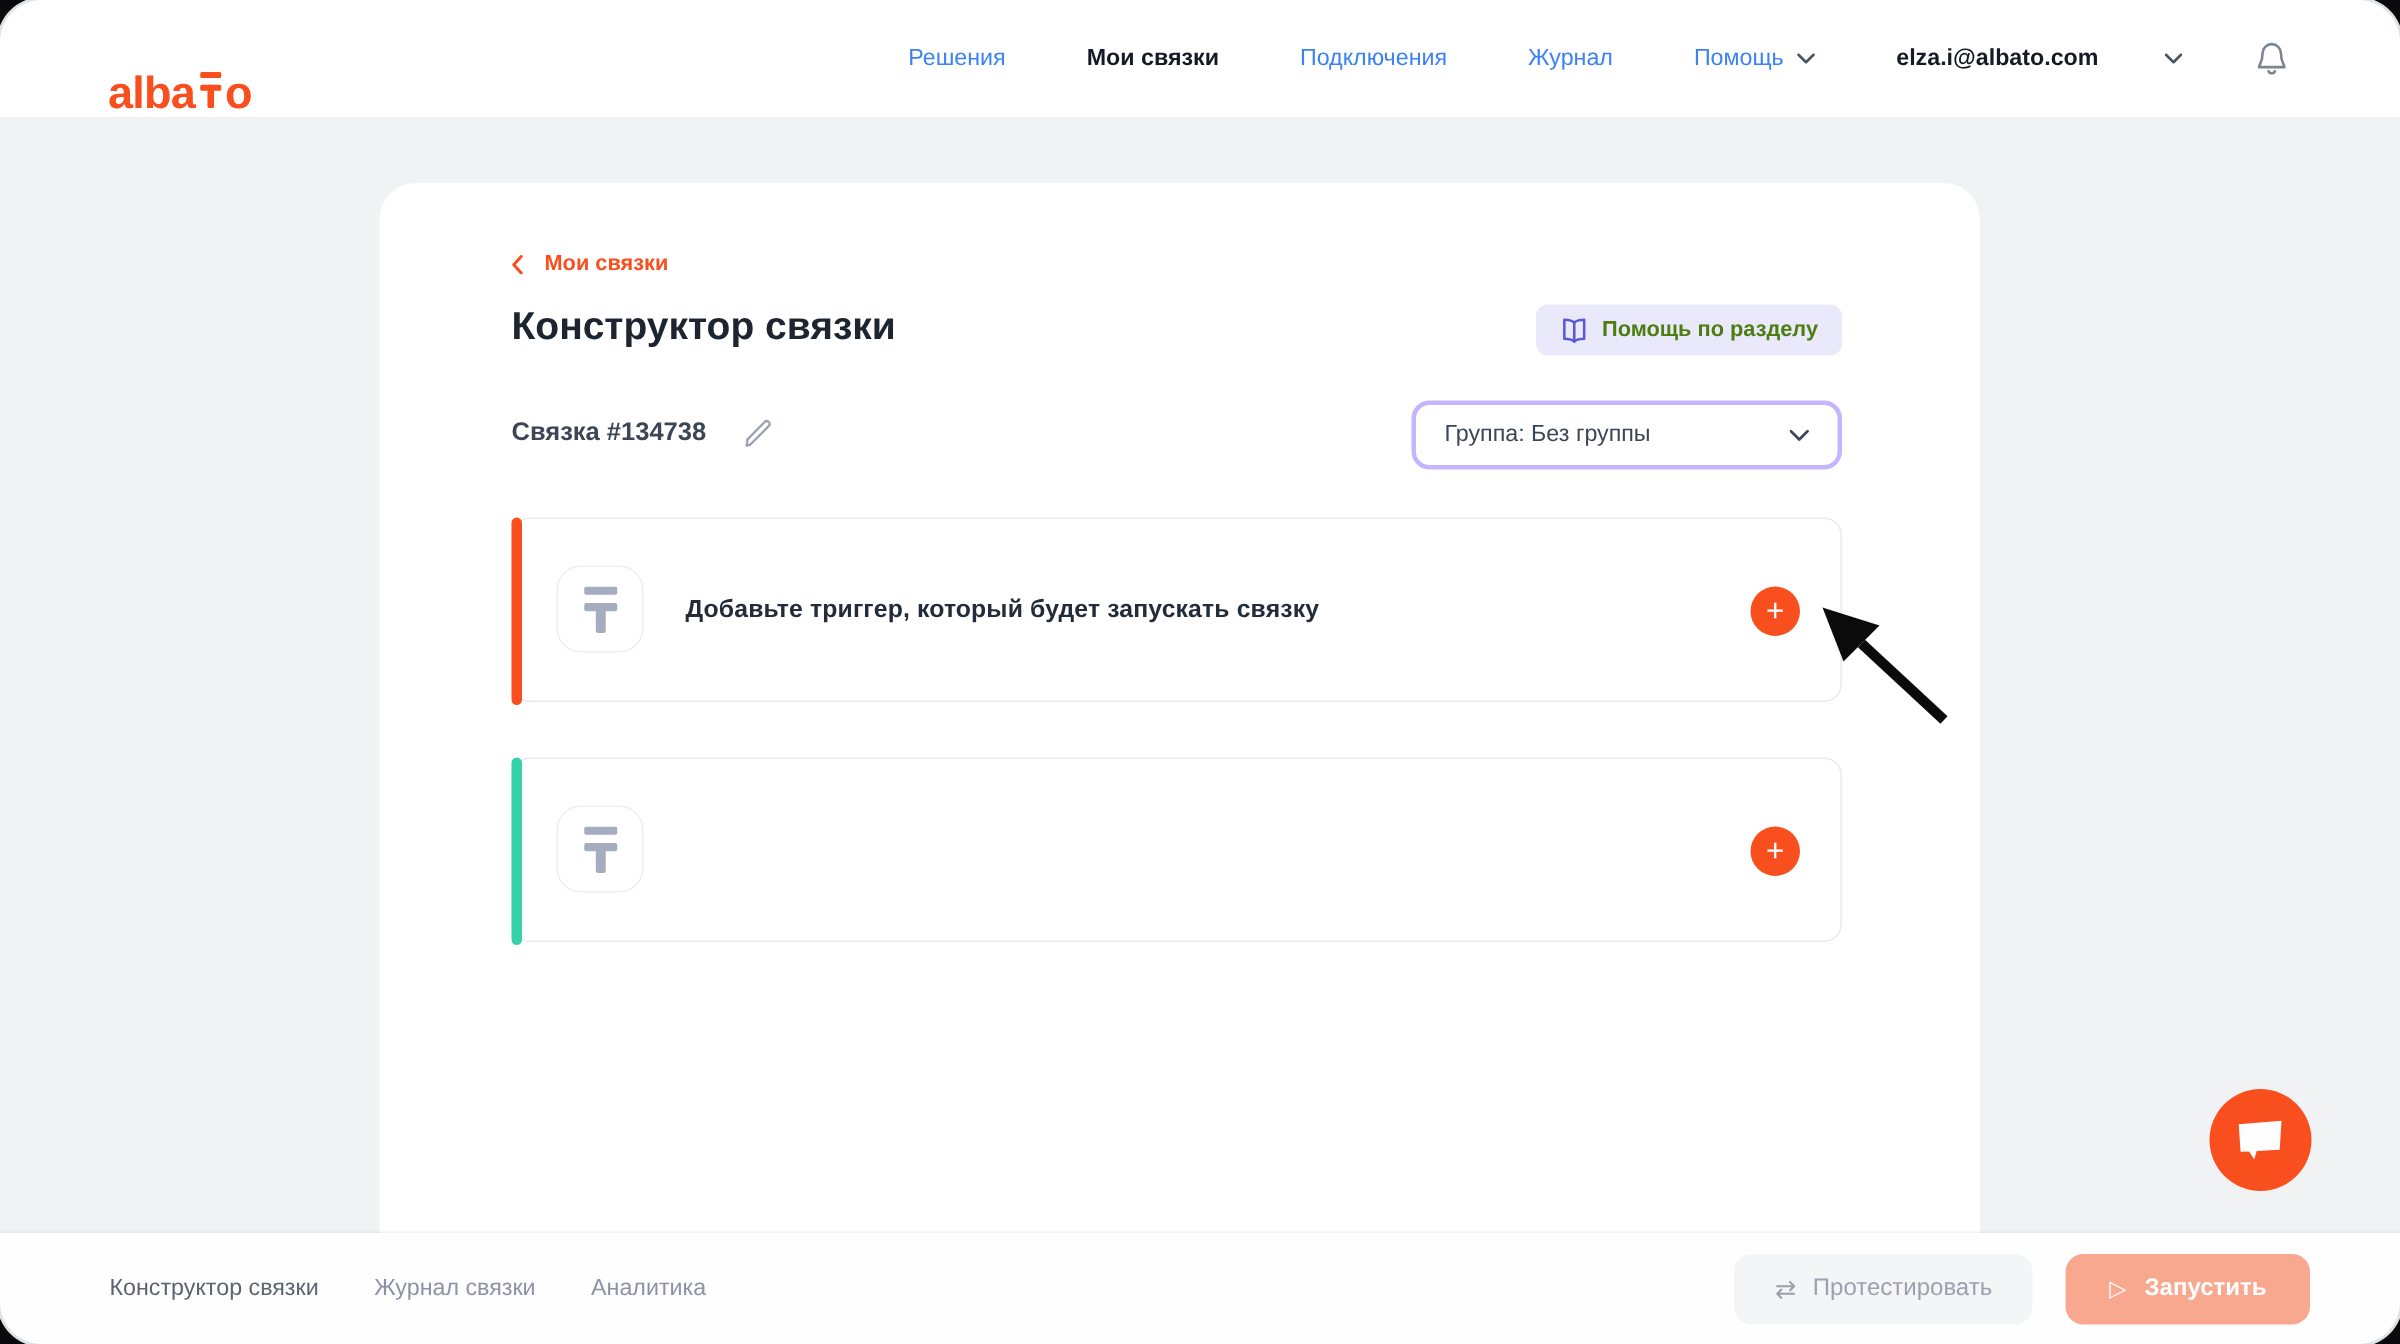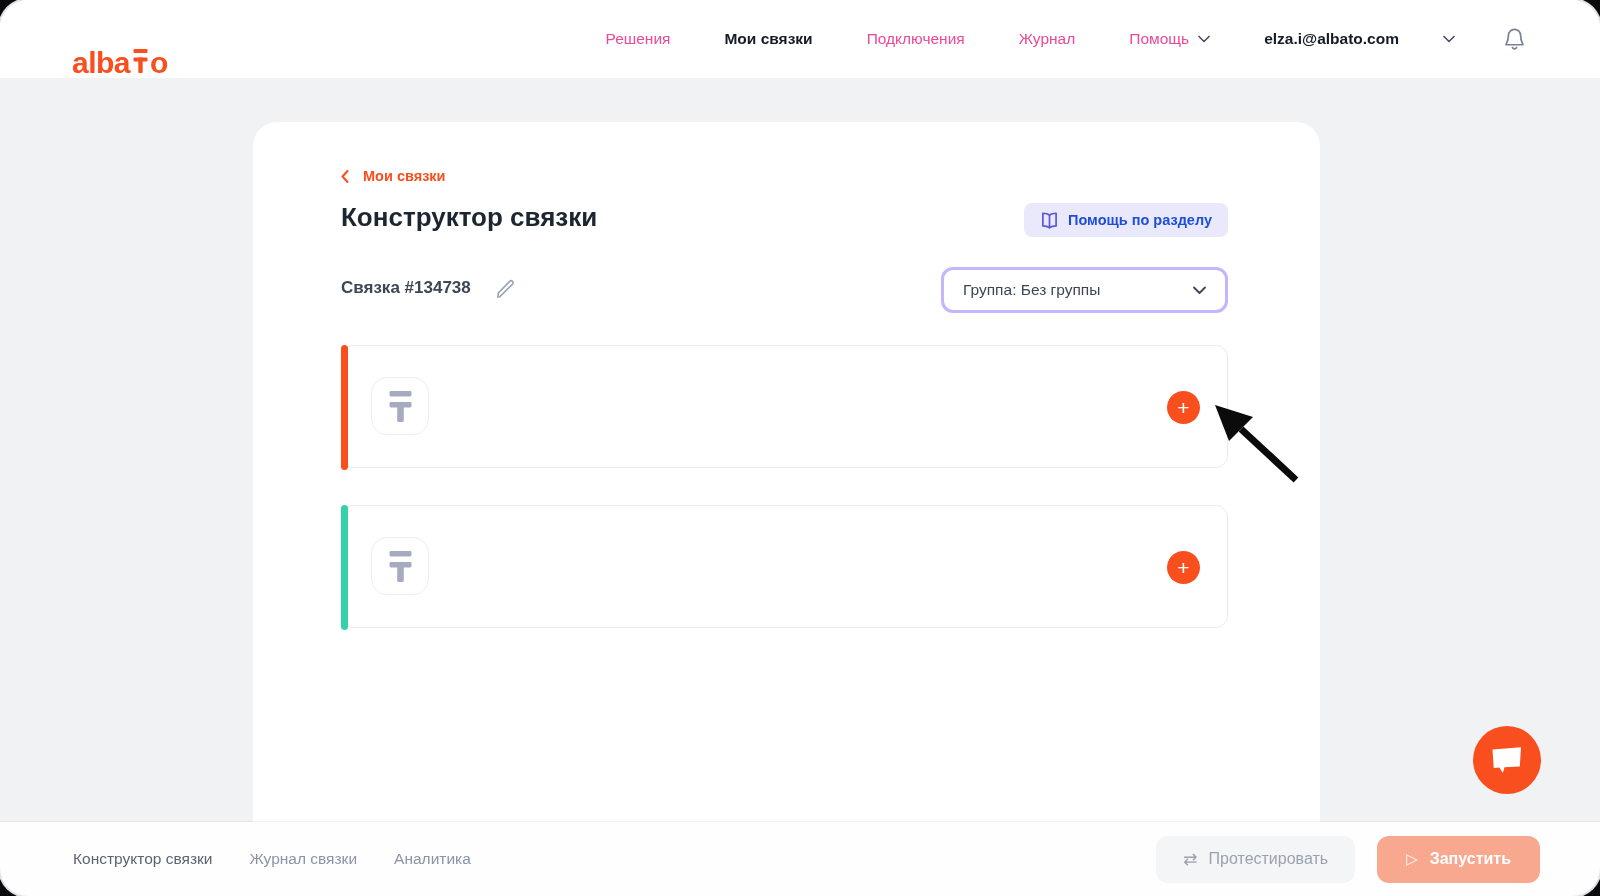--- a/index.html
+++ b/index.html
@@ -11,40 +11,40 @@
   }
   
   .topbar {
     position:absolute; top:0; left:0; right:0; height:78px; background:#FFFFFF;
     display:flex; align-items:center; padding:0 74px 0 72px; z-index:5;
   }
   .logo { display:flex; align-items:flex-end; cursor:pointer;margin-top:48px; }
   .logo .ltxt { font-size:30px; font-weight:700; color:#F94F1E; letter-spacing:-0.5px; line-height:1; }
   .logo .tmark { margin:0 1px 1px 2px; }
   .nav { margin-left:auto; display:flex; align-items:center; gap:54px; }
-  .nav-item { font-size:15.5px; color:#ec4899; cursor:pointer; display:flex; align-items:center; gap:9px; white-space:nowrap; }
+  .nav-item { font-size:15.5px; color:#3b82f6; cursor:pointer; display:flex; align-items:center; gap:9px; white-space:nowrap; }
   .nav-item.active { font-weight:700; color:#141B24; }
   .account { margin-left:54px; display:flex; align-items:center; gap:44px; cursor:pointer; }
   .account .email { font-size:15.5px; font-weight:700; color:#141B24; }
   .bell { margin-left:48px; cursor:pointer; display:flex; align-items:center; }
   
   .main-card {
     position:absolute; left:253px; top:122px; width:1067px; height:700px;
     background:#FFFFFF; border-radius:24px 24px 0 0;
   }
   .back-link {
     position:absolute; left:88px; top:46px; display:flex; align-items:center; gap:14px;
     color:#F94F1E; font-size:14.5px; font-weight:700; cursor:pointer;
   }
   .page-title { position:absolute; left:88px; top:80px; font-size:26px; font-weight:700; color:#1D2530; }
   .help-btn {
     position:absolute; right:92px; top:81px; height:34px; padding:0 16px;
     background:#E9E9FB; border:none; border-radius:8px; cursor:pointer;
     display:flex; align-items:center; gap:9px;
-    color:#1d4ed8; font-size:14.5px; font-weight:700; font-family:inherit;
+    color:#4d7c0f; font-size:14.5px; font-weight:700; font-family:inherit;
   }
   .bundle-row { position:absolute; left:88px; top:156px; display:flex; align-items:center; gap:24px; }
   .bundle-name { font-size:17px; font-weight:700; color:#3C4654; }
   .pencil { cursor:pointer; display:flex; }
   .group-select {
     position:absolute; right:92px; top:145px; width:287px; height:46px;
     background:#fff; border:3px solid #c4b5fd; border-radius:12px; cursor:pointer;
     display:flex; align-items:center; justify-content:space-between; padding:0 19px;
     font-size:15.5px; color:#3C4654;
   }
@@ -196,20 +196,21 @@
       <div class="accent-bar" style="background: rgb(249, 79, 30);"></div>
       <div class="step-icon-box">
         <span style="display:flex;">
           <svg width="25" height="31" viewBox="0 0 25 31">
             <rect x="1.5" y="0" width="22" height="5.5" rx="1.4" fill="#A6ACBF"></rect>
             <rect x="1.5" y="11" width="22" height="5.5" rx="1.4" fill="#A6ACBF"></rect>
             <rect x="9.2" y="11" width="6.6" height="20" rx="1.4" fill="#A6ACBF"></rect>
           </svg>
         </span>
       </div>
+      <div class="step-desc">Добавьте триггер, который будет запускать связку</div>
       <button class="plus-btn">+</button>
     </div>
 
     <div class="step-card action">
       <div class="accent-bar" style="background: rgb(53, 209, 168);"></div>
       <div class="step-icon-box">
         <span style="display:flex;">
           <svg width="25" height="31" viewBox="0 0 25 31">
             <rect x="1.5" y="0" width="22" height="5.5" rx="1.4" fill="#A6ACBF"></rect>
             <rect x="1.5" y="11" width="22" height="5.5" rx="1.4" fill="#A6ACBF"></rect>

